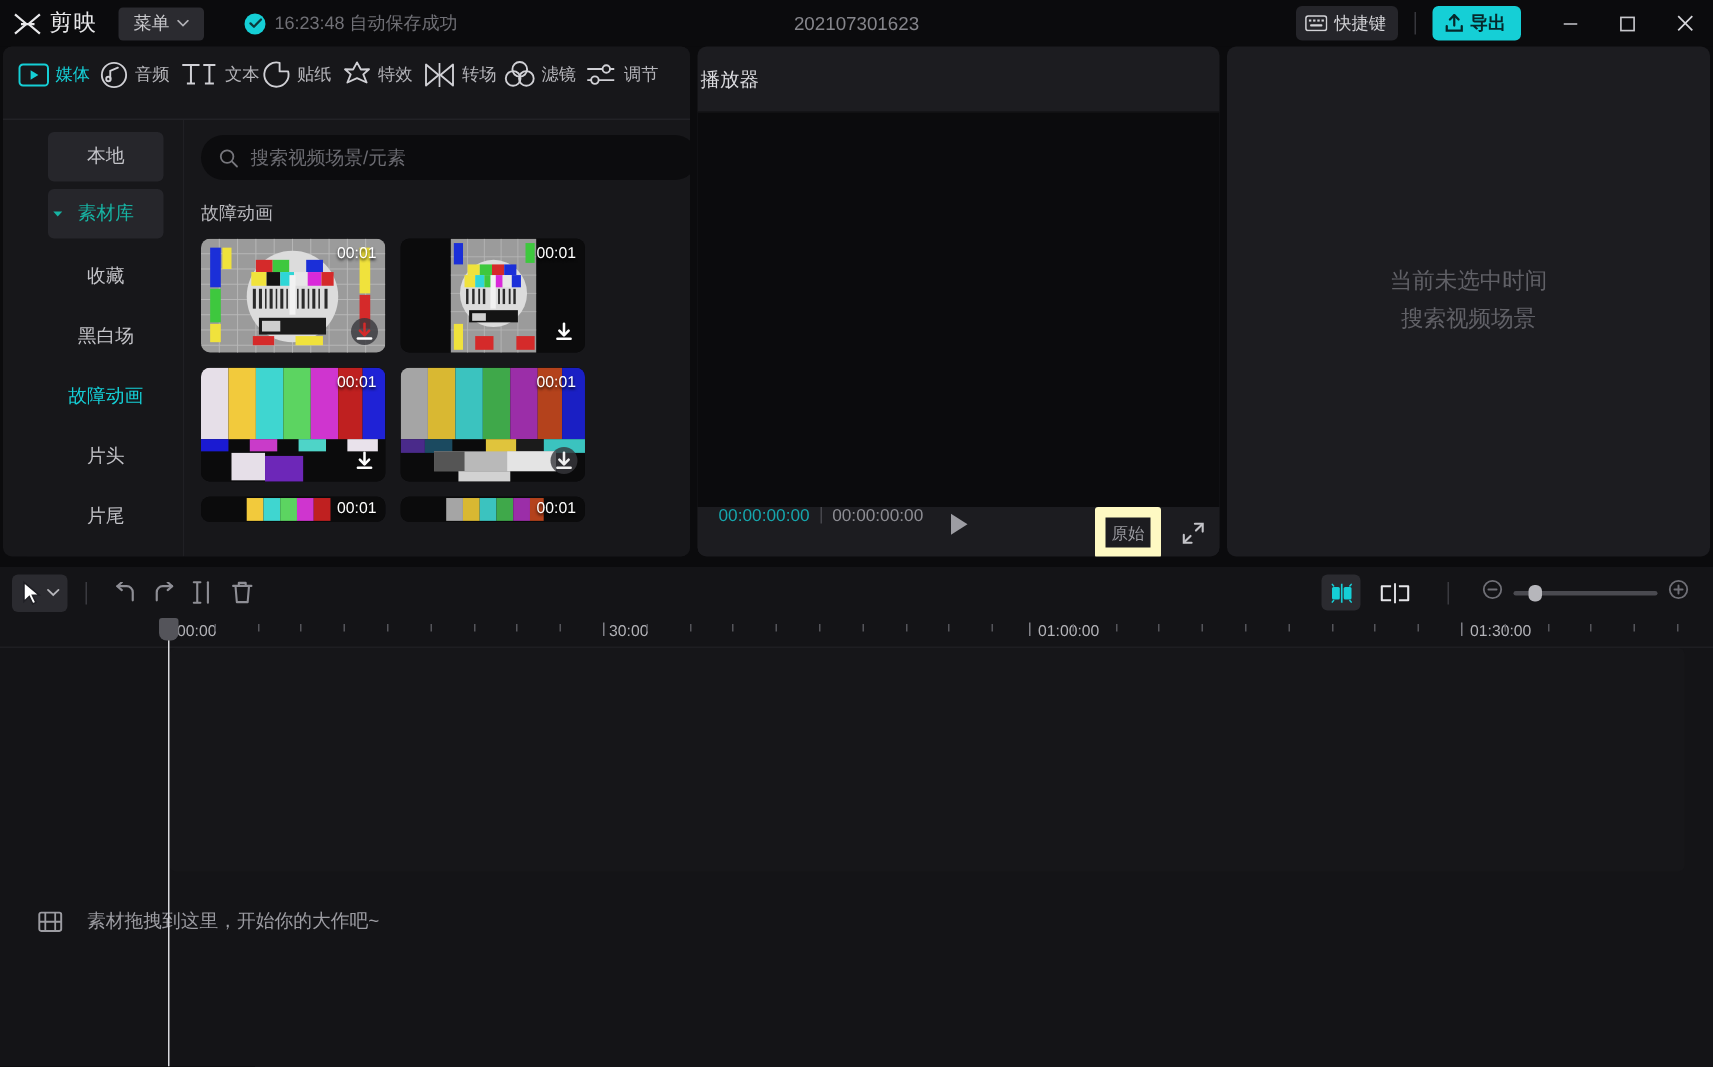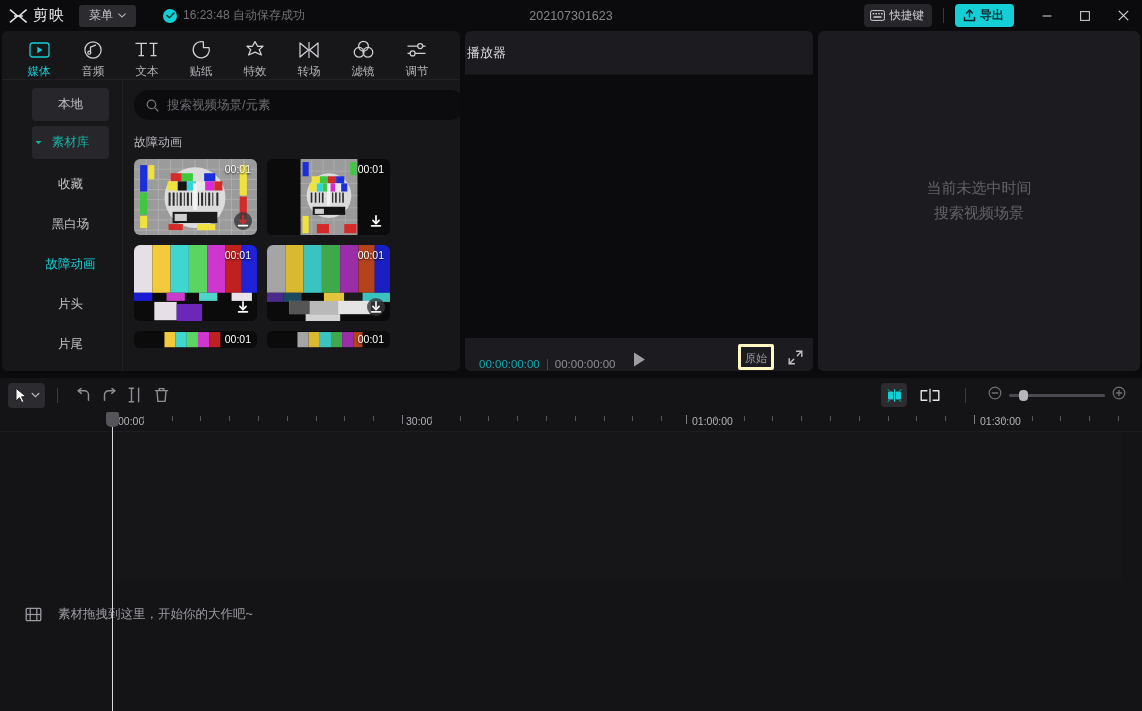--- a/index.html
+++ b/index.html
@@ -65,21 +65,21 @@
   
   .left-panel {
     position: absolute; left: 2px; top: 31px; width: 458px; height: 340px;
     background: #17171a; border-radius: 6px; overflow: hidden;
   }
   .tabstrip {
     height: 48px; display: flex; align-items: flex-start; padding: 4px 6px 0 10px;
     background: #17171a;
   }
   .tab {
-    width: 54px; display: flex; flex-direction: column; align-items: center;
+    width: 54px; display: flex; flex-direction: row; align-items: center;
     gap: 4px; padding-top: 4px; cursor: pointer;
   }
   .tab .tab-ico { height: 21px; display: flex; align-items: center; justify-content: center; }
   .tab .tab-lbl { font-size: 11.5px; color: #b4b4b9; }
   .tab.active .tab-lbl { color: #15cfd6; }
   .tabstrip-rule {
     position: absolute; left: 0; top: 48px; width: 458px; height: 1px; background: #222226;
   }
 
   .lp-body { position: absolute; left: 16px; top: 49px; width: 458px; height: 291px; display: flex; }
@@ -135,34 +135,34 @@
   .player-panel {
     position: absolute; left: 465px; top: 31px; width: 348px; height: 340px;
     background: #1c1c20; border-radius: 6px; overflow: hidden;
   }
   .pp-head {
     height: 44px; display: flex; align-items: center; padding-left: 2px;
     font-size: 13px; color: #dcdce0; border-bottom: 1px solid #141417;
   }
   .pp-stage { height: 263px; background: #0b0b0d; }
   .pp-ctrl {
-    height: 32px; display: flex; align-items: flex-end; padding: 0 10px 0 14px;
+    height: 32px; display: flex; align-items: flex-start; padding: 0 10px 0 14px;
     background: #1c1c20; position: relative;
   }
   .tc-cur { font-size: 11.5px; color: #16a6ad; font-family: "Liberation Sans", "DejaVu Sans", sans-serif; }
   .tc-sep { width: 1px; height: 11px; background: #46464c; margin: 0 7px; }
   .tc-tot { font-size: 11.5px; color: #8d8d93; }
   .play-btn {
     position: absolute; left: 50%; transform: translateX(-50%);
     width: 22px; height: 22px; display: flex; align-items: center; justify-content: center;
     cursor: pointer;
   }
   .pp-right { margin-left: auto; display: flex; align-items: center; gap: 14px; }
   .orig-btn {
-    border: 3px solid #fef9c3; border-radius: 2px; padding: 1px 4px; cursor: pointer;
+    border: 7px solid #fef9c3; border-radius: 2px; padding: 1px 4px; cursor: pointer;
   }
   .orig-btn span { font-size: 11px; color: #9a9aa0; }
   .fs-btn { width: 15px; height: 15px; cursor: pointer; }
 
   
   .right-panel {
     position: absolute; left: 818px; top: 31px; width: 322px; height: 340px;
     background: #1c1c20; border-radius: 6px; overflow: hidden;
     display: flex; align-items: center; justify-content: center;
   }

